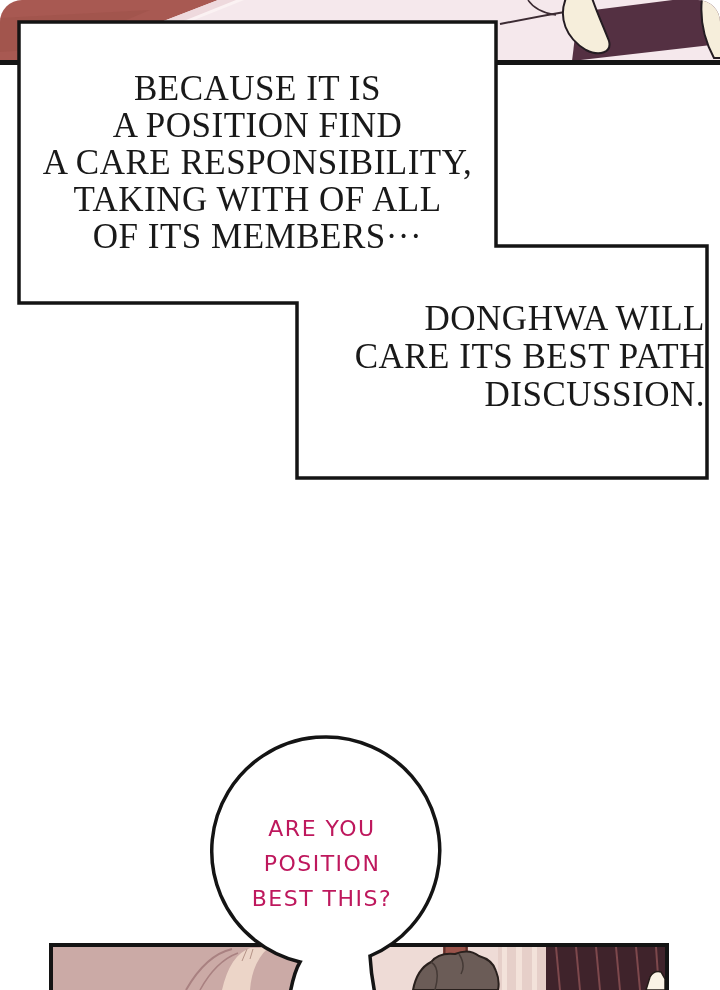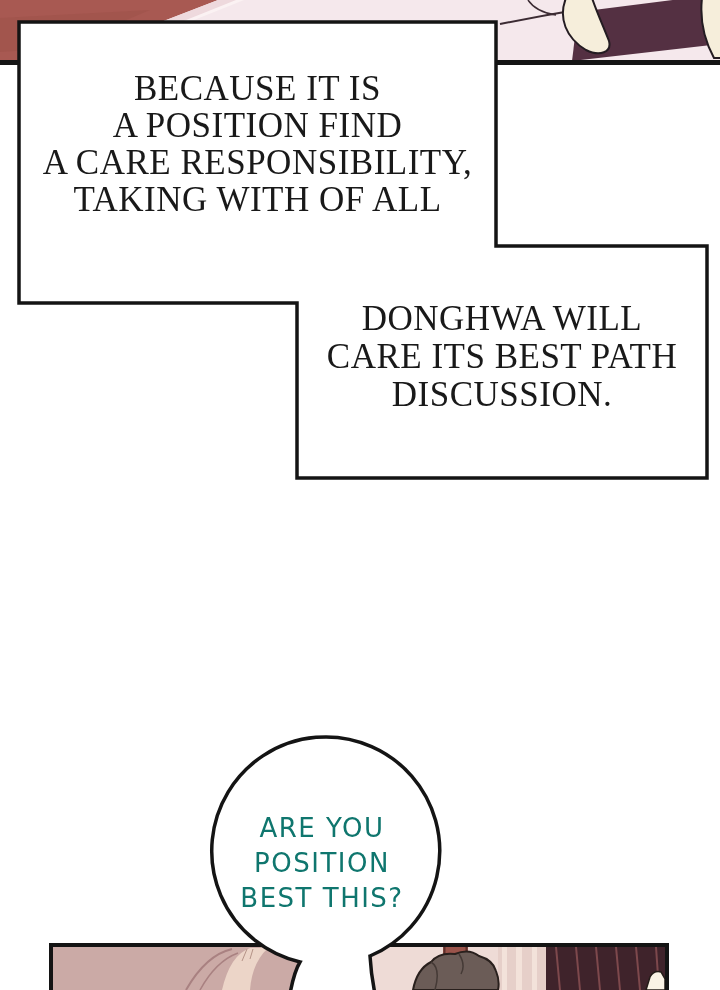--- a/index.html
+++ b/index.html
@@ -1,34 +1,35 @@
 <!DOCTYPE html>
 <html><head>
 <meta charset="utf-8">
 <style>
   html,body{margin:0;padding:0;background:#ffffff;}
   .page{
     position:relative;width:720px;height:990px;margin:0 auto;
     background:#ffffff;overflow:hidden;
     font-family:"Liberation Serif",serif;
+    border-radius:22px;
   }
   .layer{position:absolute;left:0;top:0;}
   
   .speech-text{
     position:absolute;text-align:center;color:#191919;
     font-family:"Liberation Serif",serif;font-weight:500;
     font-size:35px;line-height:37px;letter-spacing:.5px;
     white-space:nowrap;
   }
-  .speech-text.reply{line-height:38px;}
+  .speech-text.reply{line-height:38px;text-align:right;}
   
   .question-text{
-    position:absolute;text-align:center;color:#0f766e;
+    position:absolute;text-align:center;color:#be185d;
     font-family:"DejaVu Sans","Liberation Sans",sans-serif;
-    font-size:26px;line-height:35px;letter-spacing:1.5px;
+    font-size:22px;line-height:35px;letter-spacing:1.5px;
     white-space:nowrap;
   }
 </style>
 </head>
 <body>
 
 <div class="page">
 
   <svg class="layer" width="720" height="66" viewBox="0 0 720 66">
     <rect x="0" y="0" width="720" height="61" fill="#f5e8ec"></rect>
@@ -46,20 +47,21 @@
 
   <svg class="layer" width="720" height="500" viewBox="0 0 720 500">
     <path d="M19,22 H496 V246 H707 V478 H297 V303 H19 Z" fill="#ffffff" stroke="#141414" stroke-width="3.5" stroke-linejoin="miter"></path>
   </svg>
 
   <div class="speech-text" style="left:21px;top:70px;width:473px;">
     <div>BECAUSE IT IS</div>
     <div>A POSITION FIND</div>
     <div>A CARE RESPONSIBILITY,</div>
     <div>TAKING WITH OF ALL</div>
+    <div>OF ITS MEMBERS···</div>
   </div>
 
   <div class="speech-text reply" style="left:299px;top:300px;width:406px;">
     <div>DONGHWA WILL</div>
     <div>CARE ITS BEST PATH</div>
     <div>DISCUSSION.</div>
   </div>
 
   <svg class="layer" style="top:941px;" width="720" height="49" viewBox="0 0 720 49">
     <defs>

